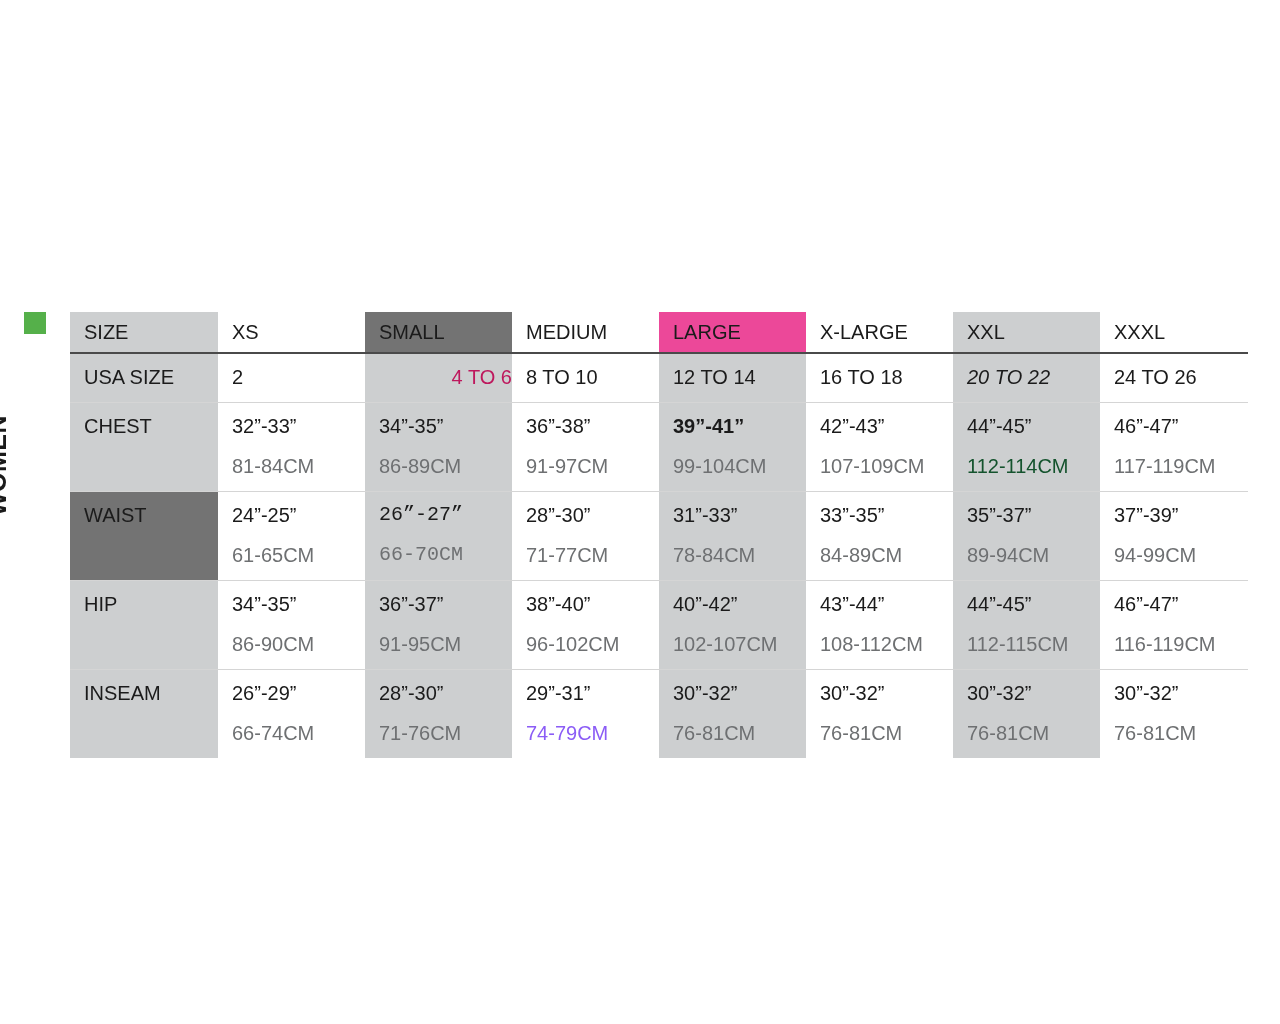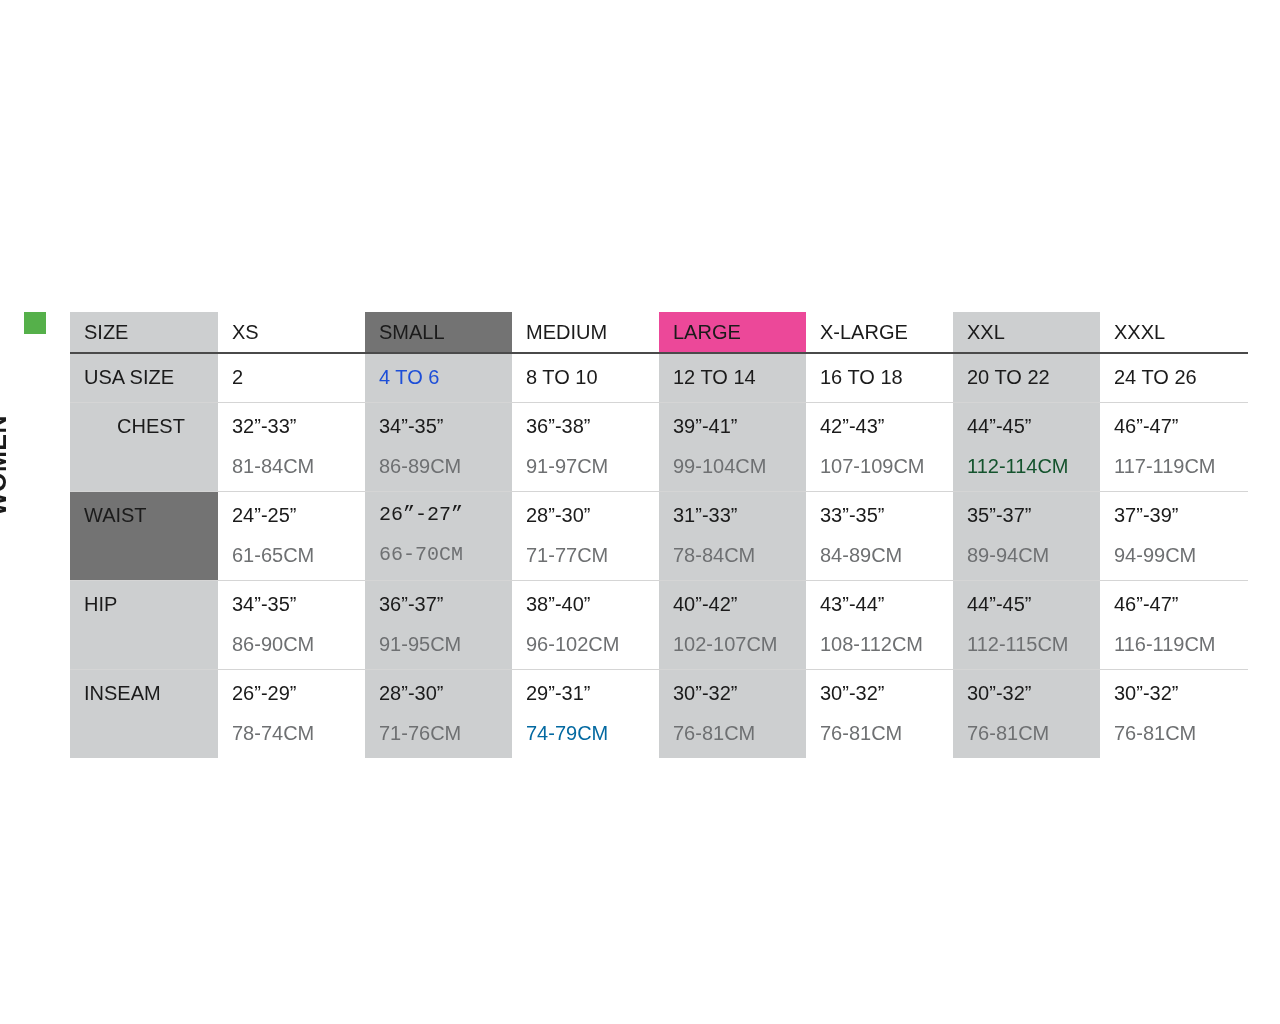--- a/index.html
+++ b/index.html
@@ -154,56 +154,56 @@
       </thead>
       <tbody>
           <tr class="one-line" style="border-bottom: 1px solid rgb(213, 213, 213);">
             <td class="shade" style="background: rgb(205, 207, 208);">
               <span class="inch rowlabel" style="color: rgb(27, 27, 27);">USA SIZE</span>
             </td>
             <td>
               <span class="inch" style="color: rgb(27, 27, 27);">2</span>
             </td>
             <td class="shade" style="background: rgb(205, 207, 208);">
-              <span class="inch" style="color: #1d4ed8;">4 TO 6</span>
+              <span class="inch" style="color: #be185d; text-align: right;">4 TO 6</span>
             </td>
             <td>
               <span class="inch" style="color: rgb(27, 27, 27);">8 TO 10</span>
             </td>
             <td class="shade" style="background: rgb(205, 207, 208);">
               <span class="inch" style="color: rgb(27, 27, 27);">12 TO 14</span>
             </td>
             <td>
               <span class="inch" style="color: rgb(27, 27, 27);">16 TO 18</span>
             </td>
             <td class="shade" style="background: rgb(205, 207, 208);">
-              <span class="inch" style="color: rgb(27, 27, 27);">20 TO 22</span>
+              <span class="inch" style="color: rgb(27, 27, 27); font-style: italic;">20 TO 22</span>
             </td>
             <td>
               <span class="inch" style="color: rgb(27, 27, 27);">24 TO 26</span>
             </td>
           </tr>
           <tr class="two-line" style="border-bottom: 1px solid rgb(213, 213, 213);">
             <td class="shade" style="background: rgb(205, 207, 208);">
-              <span class="inch rowlabel" style="color: rgb(27, 27, 27); text-align: center;">CHEST</span>
+              <span class="inch rowlabel" style="color: rgb(27, 27, 27);">CHEST</span>
             </td>
             <td>
               <span class="inch" style="color: rgb(27, 27, 27);">32”-33”</span>
               <span class="cm" style="color: rgb(110, 112, 114);">81-84CM</span>
             </td>
             <td class="shade" style="background: rgb(205, 207, 208);">
               <span class="inch" style="color: rgb(27, 27, 27);">34”-35”</span>
               <span class="cm" style="color: rgb(110, 112, 114);">86-89CM</span>
             </td>
             <td>
               <span class="inch" style="color: rgb(27, 27, 27);">36”-38”</span>
               <span class="cm" style="color: rgb(110, 112, 114);">91-97CM</span>
             </td>
             <td class="shade" style="background: rgb(205, 207, 208);">
-              <span class="inch" style="color: rgb(27, 27, 27);">39”-41”</span>
+              <span class="inch" style="color: rgb(27, 27, 27); font-weight: bold;">39”-41”</span>
               <span class="cm" style="color: rgb(110, 112, 114);">99-104CM</span>
             </td>
             <td>
               <span class="inch" style="color: rgb(27, 27, 27);">42”-43”</span>
               <span class="cm" style="color: rgb(110, 112, 114);">107-109CM</span>
             </td>
             <td class="shade" style="background: rgb(205, 207, 208);">
               <span class="inch" style="color: rgb(27, 27, 27);">44”-45”</span>
               <span class="cm" style="color: #14532d;">112-114CM</span>
             </td>
@@ -277,29 +277,29 @@
               <span class="inch" style="color: rgb(27, 27, 27);">46”-47”</span>
               <span class="cm" style="color: rgb(110, 112, 114);">116-119CM</span>
             </td>
           </tr>
           <tr class="two-line" style="border-bottom: none;">
             <td class="shade" style="background: rgb(205, 207, 208);">
               <span class="inch rowlabel" style="color: rgb(27, 27, 27);">INSEAM</span>
             </td>
             <td>
               <span class="inch" style="color: rgb(27, 27, 27);">26”-29”</span>
-              <span class="cm" style="color: rgb(110, 112, 114);">78-74CM</span>
+              <span class="cm" style="color: rgb(110, 112, 114);">66-74CM</span>
             </td>
             <td class="shade" style="background: rgb(205, 207, 208);">
               <span class="inch" style="color: rgb(27, 27, 27);">28”-30”</span>
               <span class="cm" style="color: rgb(110, 112, 114);">71-76CM</span>
             </td>
             <td>
               <span class="inch" style="color: rgb(27, 27, 27);">29”-31”</span>
-              <span class="cm" style="color: #0369a1;">74-79CM</span>
+              <span class="cm" style="color: #8b5cf6;">74-79CM</span>
             </td>
             <td class="shade" style="background: rgb(205, 207, 208);">
               <span class="inch" style="color: rgb(27, 27, 27);">30”-32”</span>
               <span class="cm" style="color: rgb(110, 112, 114);">76-81CM</span>
             </td>
             <td>
               <span class="inch" style="color: rgb(27, 27, 27);">30”-32”</span>
               <span class="cm" style="color: rgb(110, 112, 114);">76-81CM</span>
             </td>
             <td class="shade" style="background: rgb(205, 207, 208);">

